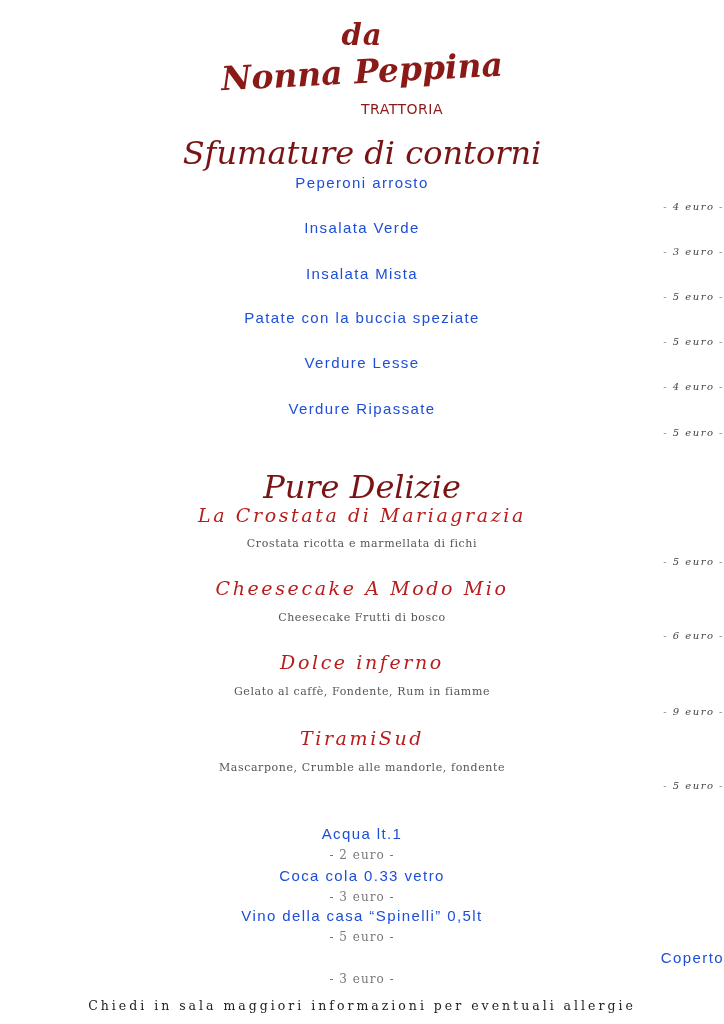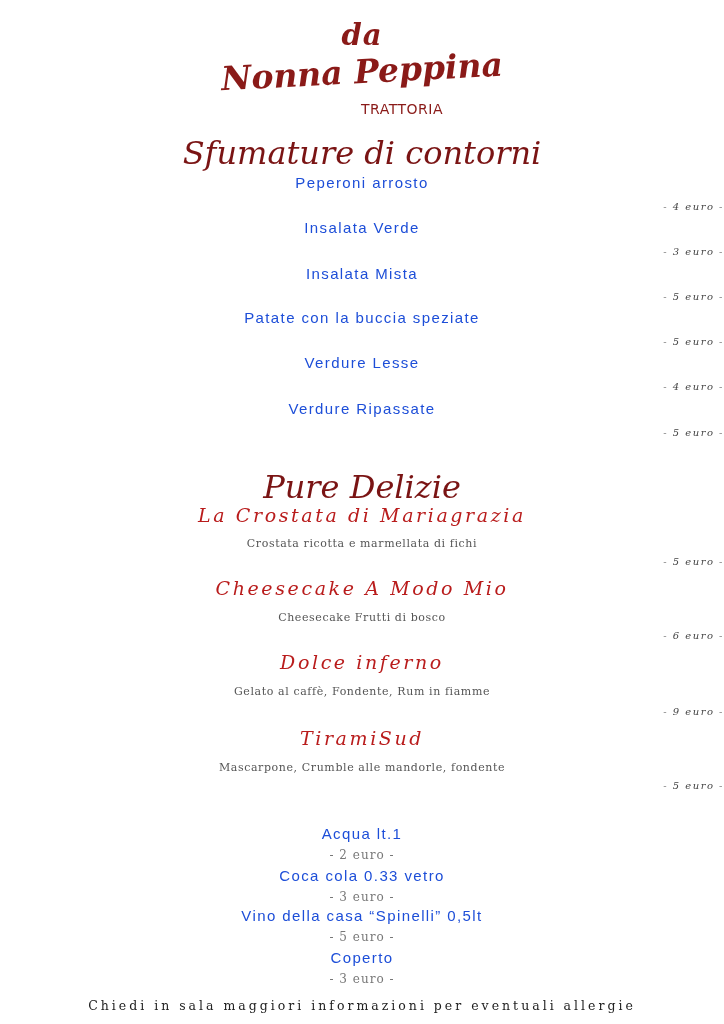--- a/index.html
+++ b/index.html
@@ -160,19 +160,19 @@
   <div>
     <div class="abs item-name" style="top:825px;">Acqua lt.1</div>
     <div class="abs item-price-light" style="top:848px;">- 2 euro -</div>
 
     <div class="abs item-name" style="top:867px;">Coca cola 0.33 vetro</div>
     <div class="abs item-price-light" style="top:890px;">- 3 euro -</div>
 
     <div class="abs item-name" style="top:907px;">Vino della casa “Spinelli” 0,5lt</div>
     <div class="abs item-price-light" style="top:930px;">- 5 euro -</div>
 
-    <div class="abs item-name" style="top:949px;">Coperto</div>
+    <div class="abs item-name" style="top:949px;text-align:right;">Coperto</div>
     <div class="abs item-price-light" style="top:972px;">- 3 euro -</div>
   </div>
 
   <div class="abs footer" style="top:998px;">Chiedi in sala maggiori informazioni per eventuali allergie</div>
 
 </div>
 
 </body></html>

